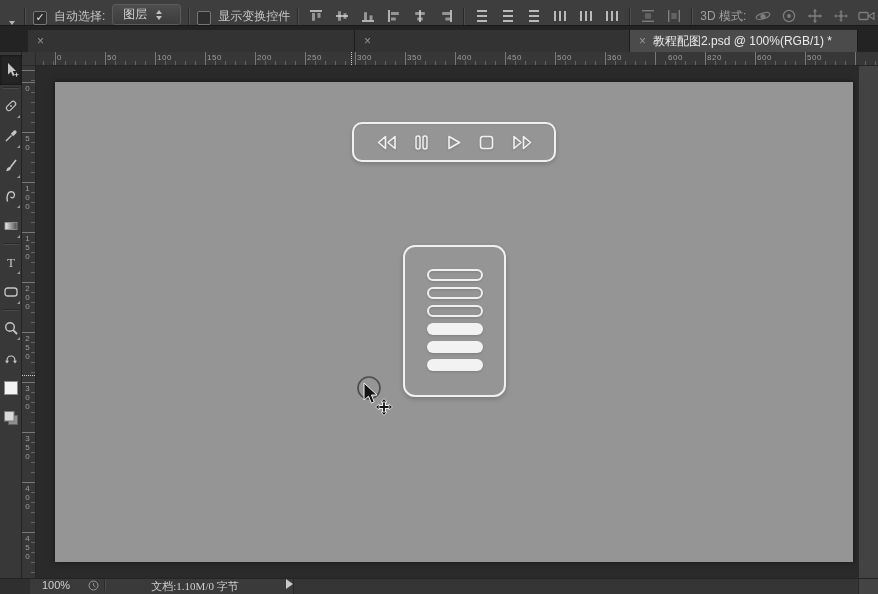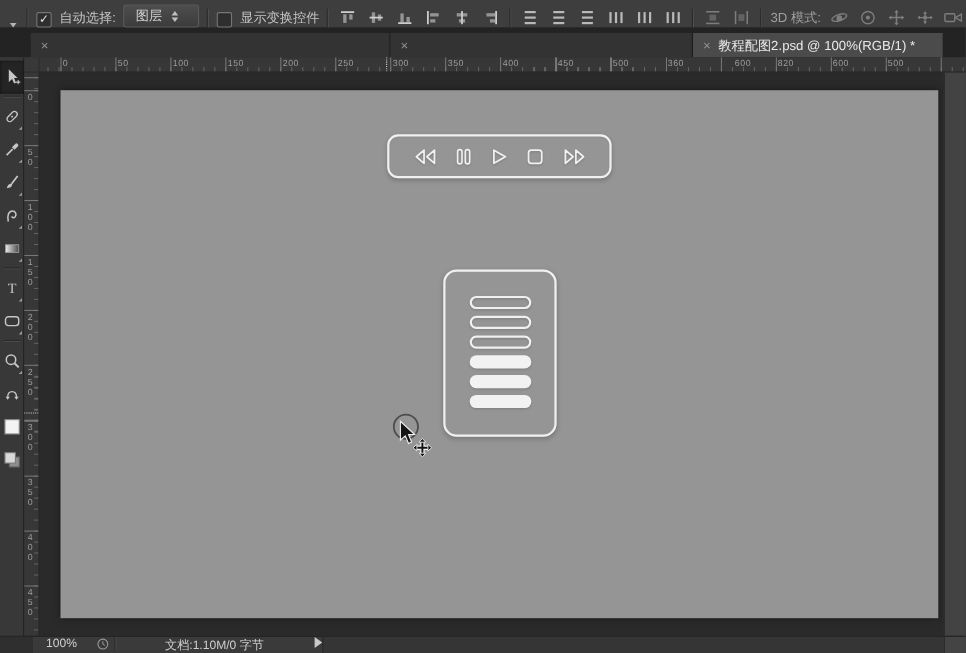--- a/index.html
+++ b/index.html
@@ -82,21 +82,21 @@
   #cursor{position:absolute;left:298px;top:292px;pointer-events:none;}
 
   
   #vscroll{left:858px;top:66px;width:20px;height:512px;background:#434343;border-left:1px solid #2b2b2b;box-sizing:border-box;}
   #statusbar{left:0;top:578px;width:878px;height:16px;background:#3a3a3a;border-top:1px solid #242424;
     box-sizing:border-box;display:flex;align-items:flex-start;font-size:11px;color:#cfcfcf;}
   #statusbar .leftpad{width:30px;height:100%;background:#2f2f2f;flex:none;}
   #statusbar .zoomcell{width:52px;text-align:center;flex:none;}
   #statusbar .iconcell{width:22px;display:flex;justify-content:center;flex:none;}
   #statusbar .sdiv{width:1px;height:12px;background:#2a2a2a;border-right:1px solid #4c4c4c;flex:none;}
-  #statusbar .doccell{width:178px;text-align:center;flex:none;}
+  #statusbar .doccell{width:178px;text-align:center;flex:none;font-family:Liberation Serif, serif;}
   #statusbar .tri-right{width:0;height:0;border-top:5px solid transparent;border-bottom:5px solid transparent;
     border-left:7px solid #c9c9c9;flex:none;margin-left:2px;}
   #statusbar .htrack{flex:1;height:100%;background:#353535;border-left:1px solid #2a2a2a;}
   #statusbar .corner{width:19px;height:100%;background:#444;border-left:1px solid #2a2a2a;flex:none;}
 </style>
 </head>
 <body>
 
 <div id="optionsbar" class="abs">
   <span style="display:flex;align-items:center;padding:0 2px;">

